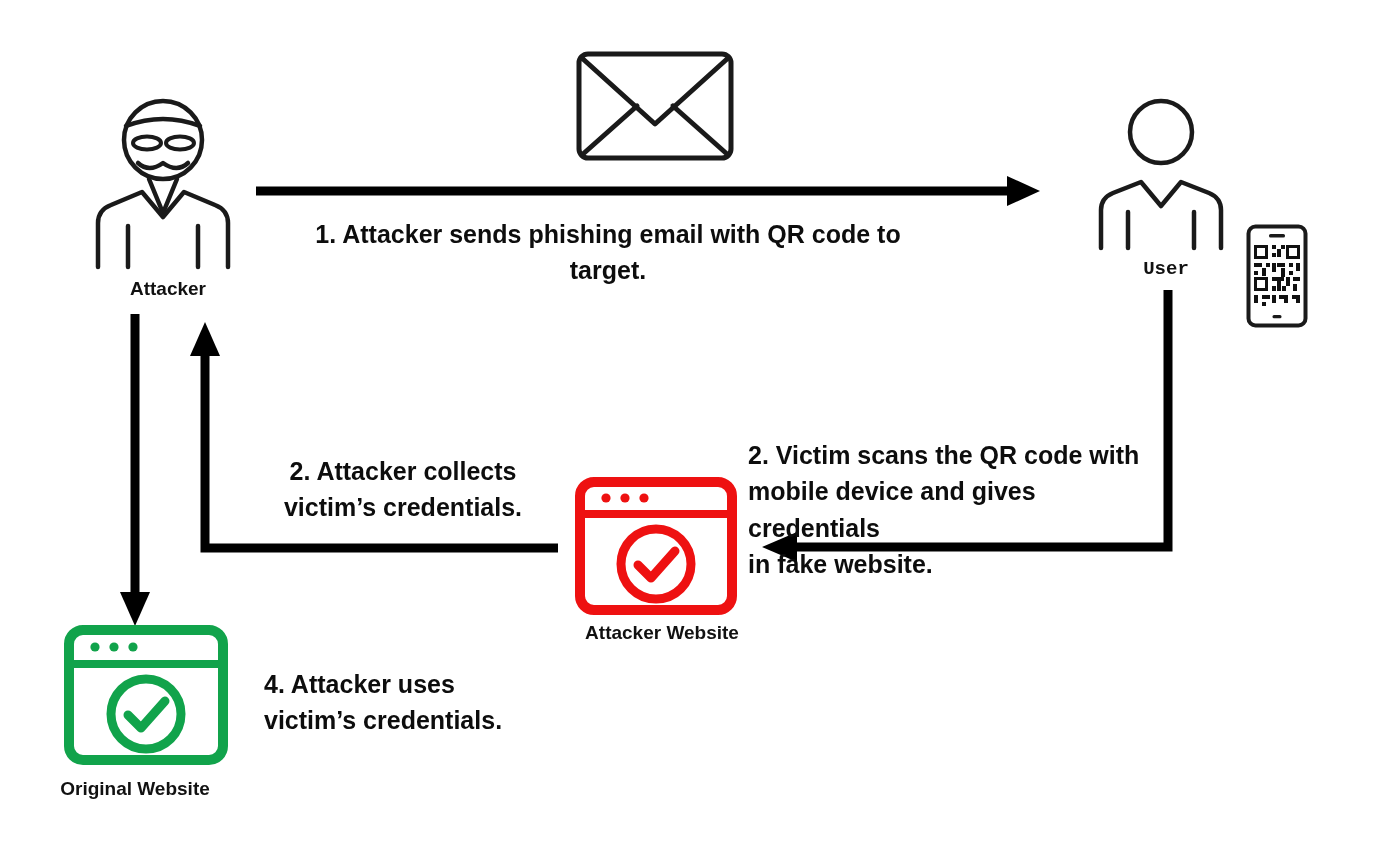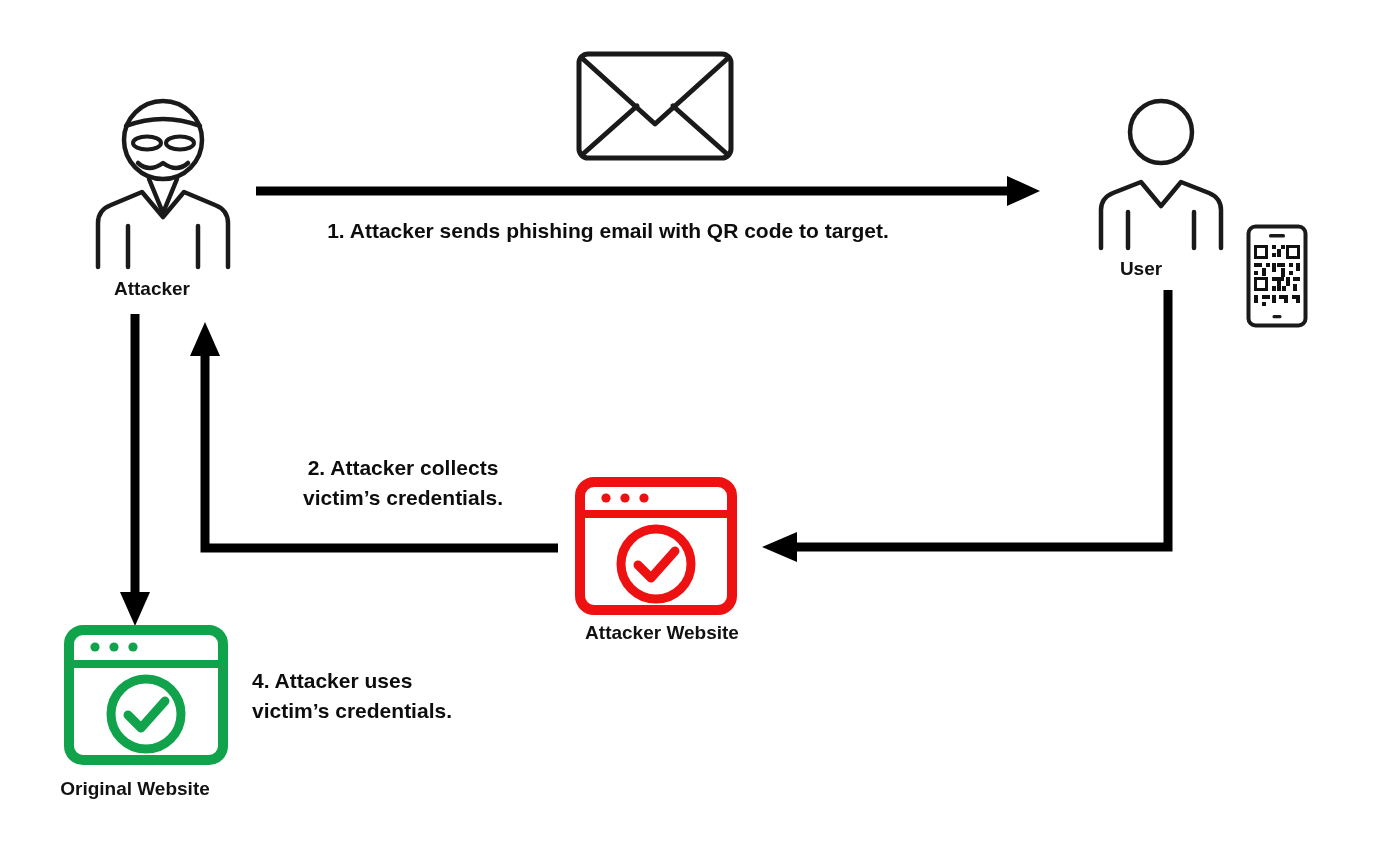--- a/index.html
+++ b/index.html
@@ -19,21 +19,21 @@
   }
   .abs { position: absolute; }
   .node-label {
     font-size: 19px;
     font-weight: bold;
     color: #111111;
     text-align: center;
     white-space: nowrap;
   }
   .step-text {
-    font-size: 21px;
+    font-size: 25px;
     font-weight: bold;
     color: #0d0d0d;
     line-height: 1.45;
     white-space: pre-line;
   }
   .step-center { text-align: center; }
   .step-left { text-align: left; }
   svg { display: block; overflow: visible; }
 </style>
 </head>
@@ -63,31 +63,31 @@
       <path d="M46 68 Q57 78 71 68 Q85 78 96 68" fill="none" stroke="#1a1a1a" stroke-width="4.5" stroke-linecap="round" stroke-linejoin="round"></path>
 
       <path d="M57 84 L71 118 L85 84" fill="none" stroke="#1a1a1a" stroke-width="4.5" stroke-linecap="round" stroke-linejoin="round"></path>
 
       <path d="M6 172 L6 128 Q6 115 19 110 L50 97 L71 122 L92 97 L123 110 Q136 115 136 128 L136 172" fill="none" stroke="#1a1a1a" stroke-width="4.5" stroke-linejoin="round" stroke-linecap="round"></path>
 
       <path d="M36 131 L36 172" fill="none" stroke="#1a1a1a" stroke-width="4.5" stroke-linecap="round"></path>
       <path d="M106 131 L106 172" fill="none" stroke="#1a1a1a" stroke-width="4.5" stroke-linecap="round"></path>
     </svg>
   </div>
-  <div class="abs node-label" style="left:52px; top:278px; width:200px;text-align:center;">Attacker</div>
+  <div class="abs node-label" style="left:68px; top:278px; width:200px;text-align:center;">Attacker</div>
 
   <div class="abs" style="left:1097px; top:98px;">
     <svg width="128" height="150" viewBox="0 0 128 150">
       <circle cx="64" cy="34" r="31" fill="none" stroke="#1a1a1a" stroke-width="4.5"></circle>
       <path d="M4 150 L4 112 Q4 100 16 95 L44 84 L64 108 L84 84 L112 95 Q124 100 124 112 L124 150" fill="none" stroke="#1a1a1a" stroke-width="4.5" stroke-linejoin="round" stroke-linecap="round"></path>
       <path d="M31 114 L31 150" fill="none" stroke="#1a1a1a" stroke-width="4.5" stroke-linecap="round"></path>
       <path d="M97 114 L97 150" fill="none" stroke="#1a1a1a" stroke-width="4.5" stroke-linecap="round"></path>
     </svg>
   </div>
-  <div class="abs node-label" style="left:1041px; top:258px; width:200px;">User</div>
+  <div class="abs node-label" style="left:1066px; top:258px; width:200px;font-family:Liberation Mono, monospace;">User</div>
 
   <div class="abs" style="left:1246px; top:224px;">
     <svg width="62" height="104" viewBox="0 0 62 104">
       <rect x="2.5" y="2.5" width="57" height="99" rx="7" ry="7" fill="#ffffff" stroke="#1a1a1a" stroke-width="4"></rect>
       <rect x="23" y="10" width="16" height="3.5" rx="1.6" fill="#1a1a1a"></rect>
       <rect x="26.5" y="91" width="9" height="3.2" rx="1.5" fill="#1a1a1a"></rect>
       <g fill="#111111">
 
         <path d="M8 21 h14 v14 h-14 z M11 24 h8 v8 h-8 z" fill-rule="evenodd"></path>
         <path d="M40 21 h14 v14 h-14 z M43 24 h8 v8 h-8 z" fill-rule="evenodd"></path>
@@ -135,39 +135,42 @@
 
   <div class="abs step-text step-center" style="left:308px; top:216px; width:600px;">1. Attacker sends phishing email with QR code to target.</div>
 
   <div class="abs" style="left:748px; top:285px;">
     <svg width="445" height="285" viewBox="0 0 445 285">
       <path d="M420 5 L420 262 L45 262" fill="none" stroke="#000000" stroke-width="9" stroke-linecap="butt" stroke-linejoin="miter"></path>
       <path d="M14 262 L49 247 L49 277 Z" fill="#000000"></path>
     </svg>
   </div>
 
+  <div class="abs step-text step-left" style="left:748px; top:437px; width:400px;">2. Victim scans the QR code with
+mobile device and gives credentials
+in fake website.</div>
 
   <div class="abs" style="left:190px; top:318px;">
     <svg width="380" height="240" viewBox="0 0 380 240">
       <path d="M368 230 L15 230 L15 32" fill="none" stroke="#000000" stroke-width="9" stroke-linecap="butt" stroke-linejoin="miter"></path>
       <path d="M15 4 L0 38 L30 38 Z" fill="#000000"></path>
     </svg>
   </div>
 
   <div class="abs step-text step-center" style="left:258px; top:453px; width:290px;">2. Attacker collects
 victim’s credentials.</div>
 
   <div class="abs" style="left:118px; top:310px;">
     <svg width="38" height="320" viewBox="0 0 38 320">
       <path d="M17 4 L17 285" stroke="#000000" stroke-width="9" stroke-linecap="butt"></path>
       <path d="M17 316 L2 282 L32 282 Z" fill="#000000"></path>
     </svg>
   </div>
 
-  <div class="abs step-text step-left" style="left:252px; top:666px; width:330px;">4. Attacker uses
+  <div class="abs step-text step-left" style="left:264px; top:666px; width:330px;">4. Attacker uses
 victim’s credentials.</div>
 
   <div class="abs" style="left:574px; top:476px;">
     <svg width="164" height="140" viewBox="0 0 164 140">
       <rect x="6" y="6" width="152" height="128" rx="14" ry="14" fill="#ffffff" stroke="#ee1111" stroke-width="10"></rect>
       <path d="M8 38 L156 38" stroke="#ee1111" stroke-width="8"></path>
       <circle cx="32" cy="22" r="4.6" fill="#ee1111"></circle>
       <circle cx="51" cy="22" r="4.6" fill="#ee1111"></circle>
       <circle cx="70" cy="22" r="4.6" fill="#ee1111"></circle>
       <circle cx="82" cy="88" r="35" fill="none" stroke="#ee1111" stroke-width="9"></circle>

